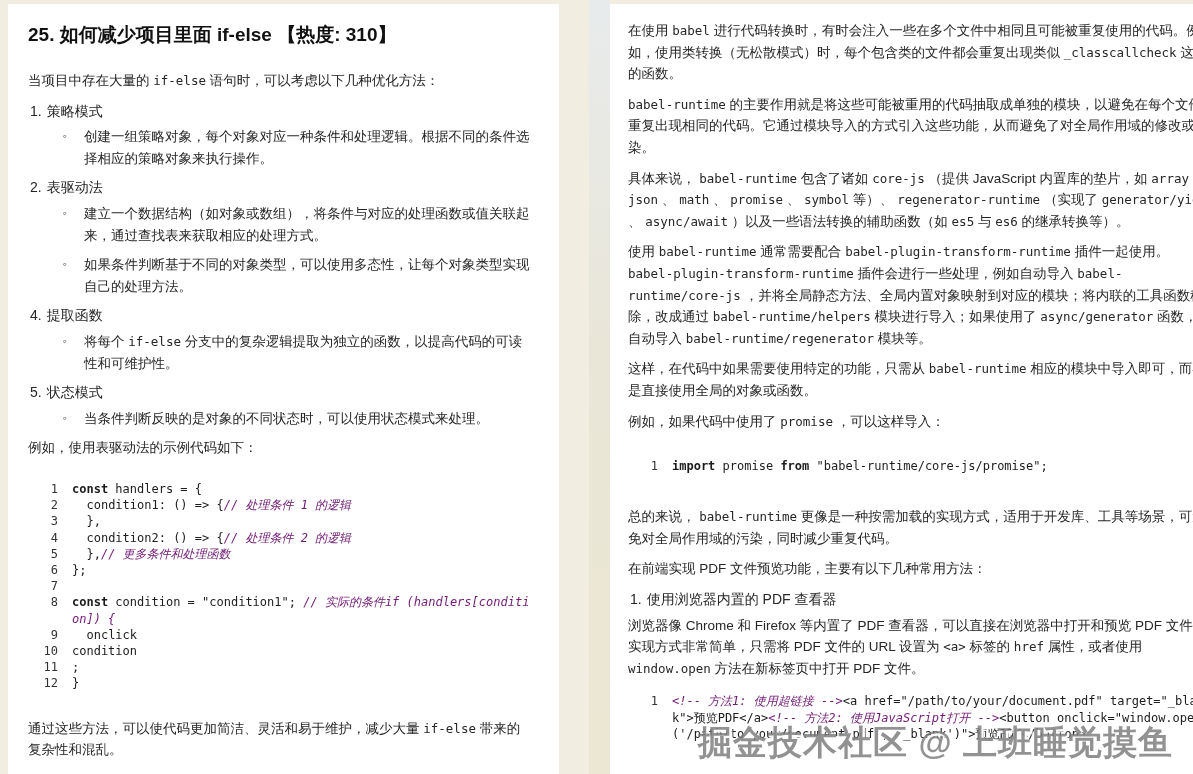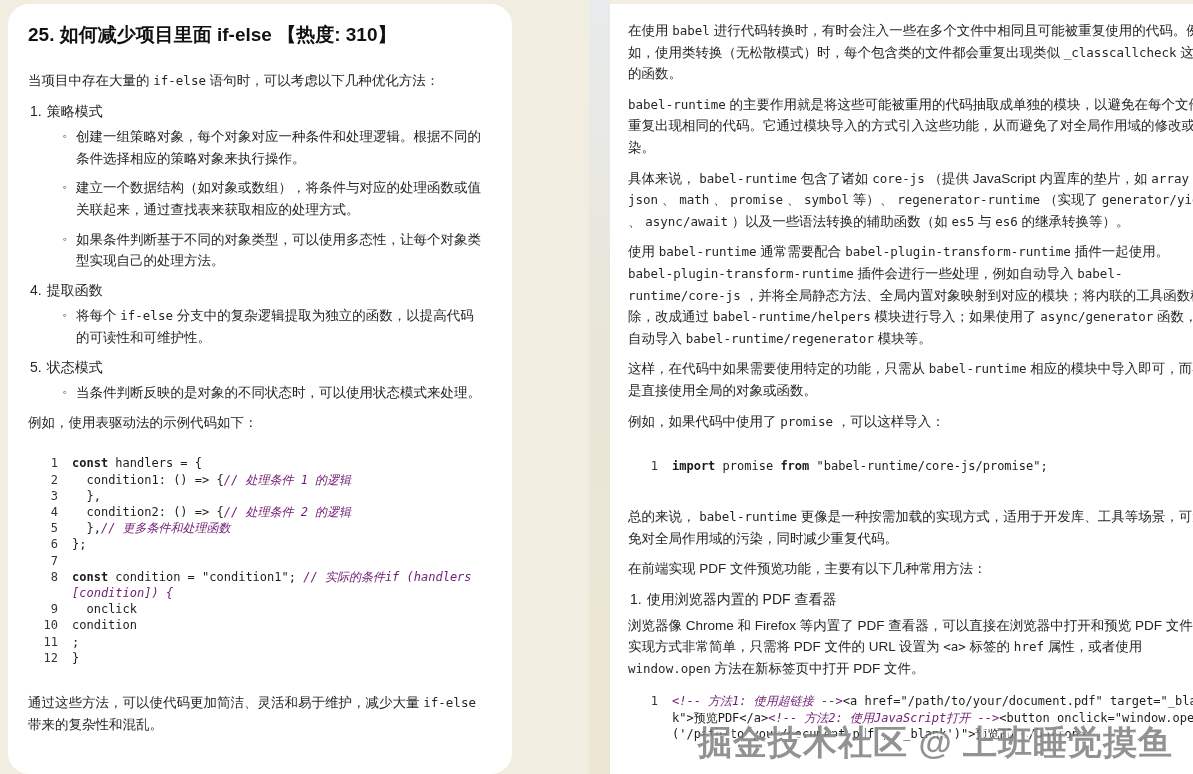--- a/index.html
+++ b/index.html
@@ -3,35 +3,35 @@
 <meta charset="utf-8">
 <style>
   html,body{margin:0;padding:0;}
   body{
     width:1193px;height:774px;overflow:hidden;position:relative;
     background:#f1eee1;
     font-family:"Liberation Sans","DejaVu Sans",sans-serif;
     color:#262626;
   }
   .page{position:absolute;top:4px;bottom:0;background:#ffffff;}
-  .page-left{left:8px;width:504px;padding:18px 26px 0 20px;box-sizing:border-box;border-radius:21px;}
+  .page-left{left:8px;width:551px;padding:18px 26px 0 20px;box-sizing:border-box;}
   .page-right{left:610px;width:634px;padding:16px 26px 0 18px;box-sizing:border-box;}
   .divider{position:absolute;left:589px;top:0;bottom:0;width:21px;
     background:linear-gradient(180deg,#e8ebec 0%,#e9e6d8 45%,#ece7d2 100%);}
   h1{
     font-size:19px;line-height:26px;font-weight:700;color:#111;
     margin:0 0 22px 0;letter-spacing:0;
   }
   h1.h27{margin:14px 0 10px 0;}
   p{font-size:13.5px;line-height:21.6px;margin:0 0 9px 0;}
   .li-title{font-size:14px;line-height:21.6px;margin:7px 0 4px 2px;}
   .li-num{display:inline-block;margin-right:5px;}
   .li-bullet{display:flex;margin:0 0 8px 0;font-size:13.5px;line-height:21.6px;}
   .bullet{flex:0 0 22px;text-align:center;margin-left:26px;font-size:12px;color:#333;}
-  .li-desc{flex:1;}
+  .li-desc{flex:1;margin-left:8px;}
   .ic{font-family:"DejaVu Sans Mono","Liberation Mono",monospace;font-size:12.5px;}
   .kw{font-weight:700;}
   .cm{font-style:italic;color:#701a75;}
   .codeblock{
     font-family:"DejaVu Sans Mono","Liberation Mono",monospace;
     font-size:12px;color:#1c1c1c;margin:22px 0 26px 6px;
   }
   .codeblock.cb2{margin:26px 0 32px 6px;}
   .codeblock.cb3{margin:14px 0 0 6px;}
   .code-line{display:flex;min-height:16.2px;line-height:16.2px;}
@@ -54,20 +54,21 @@
 
   <div>
     <div>
       <div class="li-title"><span class="li-num">1.</span><span>策略模式</span></div>
       <div class="li-bullet">
           <span class="bullet">◦</span>
           <span class="li-desc"><span>创建一组策略对象，每个对象对应一种条件和处理逻辑。根据不同的条件选择相应的策略对象来执行操作。</span></span>
         </div>
     </div>
     <div>
+      <div class="li-title"><span class="li-num">2.</span><span>表驱动法</span></div>
       <div class="li-bullet">
           <span class="bullet">◦</span>
           <span class="li-desc"><span>建立一个数据结构（如对象或数组），将条件与对应的处理函数或值关联起来，通过查找表来获取相应的处理方式。</span></span>
         </div>
     </div>
     <div>
       <div class="li-bullet">
           <span class="bullet">◦</span>
           <span class="li-desc"><span>如果条件判断基于不同的对象类型，可以使用多态性，让每个对象类型实现自己的处理方法。</span></span>
         </div>

